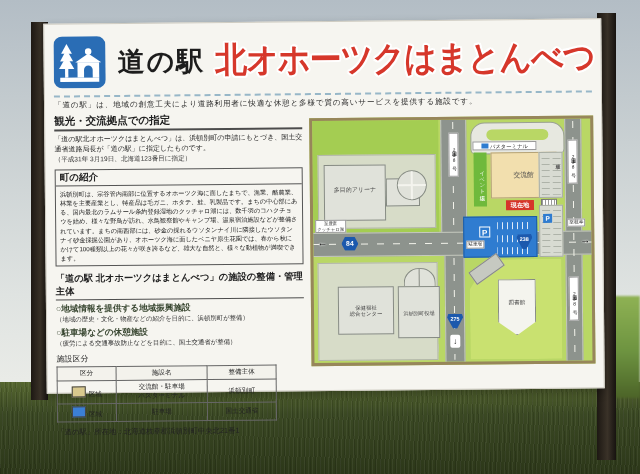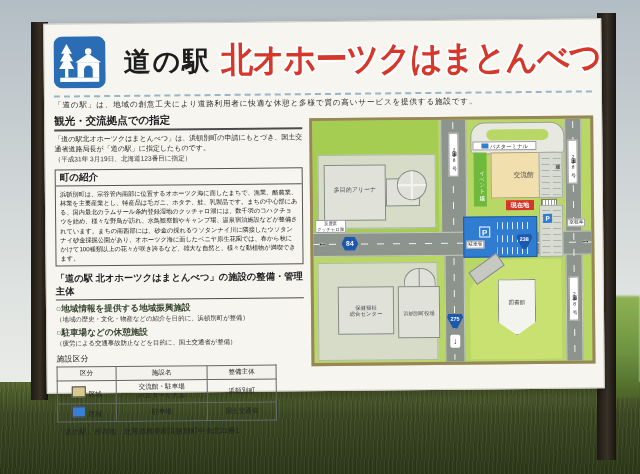--- a/index.html
+++ b/index.html
@@ -15,21 +15,21 @@
     background:linear-gradient(180deg,#8fb254 0%,#6d9340 55%,#4c6428 100%);filter:blur(1px);}
   .post{position:absolute;background:linear-gradient(90deg,#1d1813,#3a3228 55%,#171310);}
   .post.left{left:31px;top:22px;width:17px;height:378px;}
   .post.right{left:597px;top:13px;width:19px;height:447px;}
 
   .sign{position:absolute;left:45px;top:21px;width:558px;height:370px;background:#f6f5f0;
     border:1px solid #cfccc2;box-shadow:0 4px 10px rgba(0,0,0,.3);transform:rotate(-.55deg);
     padding:7px 9px;box-sizing:border-box;color:#222;}
   .hdr{display:flex;align-items:center;height:62px;}
   .pictogram{width:52px;height:52px;flex:0 0 auto;}
-  .hdr-station{font-size:27px;font-weight:bold;color:#1d1d1d;margin:0 10px 0 18px;letter-spacing:2px;white-space:nowrap;text-align:right;}
+  .hdr-station{font-size:27px;font-weight:bold;color:#1d1d1d;margin:0 10px 0 12px;letter-spacing:2px;white-space:nowrap;text-align:right;}
   .hdr-title{font-size:32px;font-weight:900;color:#d6372b;letter-spacing:-1px;white-space:nowrap;
     transform:scaleY(1.08);
     text-shadow:-2px 0 0 #fff,2px 0 0 #fff,0 -2px 0 #fff,0 2px 0 #fff,
       -1.5px -1.5px 0 #fff,1.5px -1.5px 0 #fff,-1.5px 1.5px 0 #fff,1.5px 1.5px 0 #fff;}
   .dash-sep{border-top:2px dashed #97b7c8;margin:2px 0 3px 0;}
   .tagline{font-size:7.6px;letter-spacing:.8px;color:#2a2a2a;margin-bottom:4px;white-space:nowrap;}
 
   .cols{display:flex;align-items:flex-start;}
   .lcol{width:248px;flex:0 0 auto;}
   .h1{font-size:10.5px;font-weight:bold;border-bottom:2px solid #4c4c4c;padding-bottom:1px;margin-bottom:3px;}

